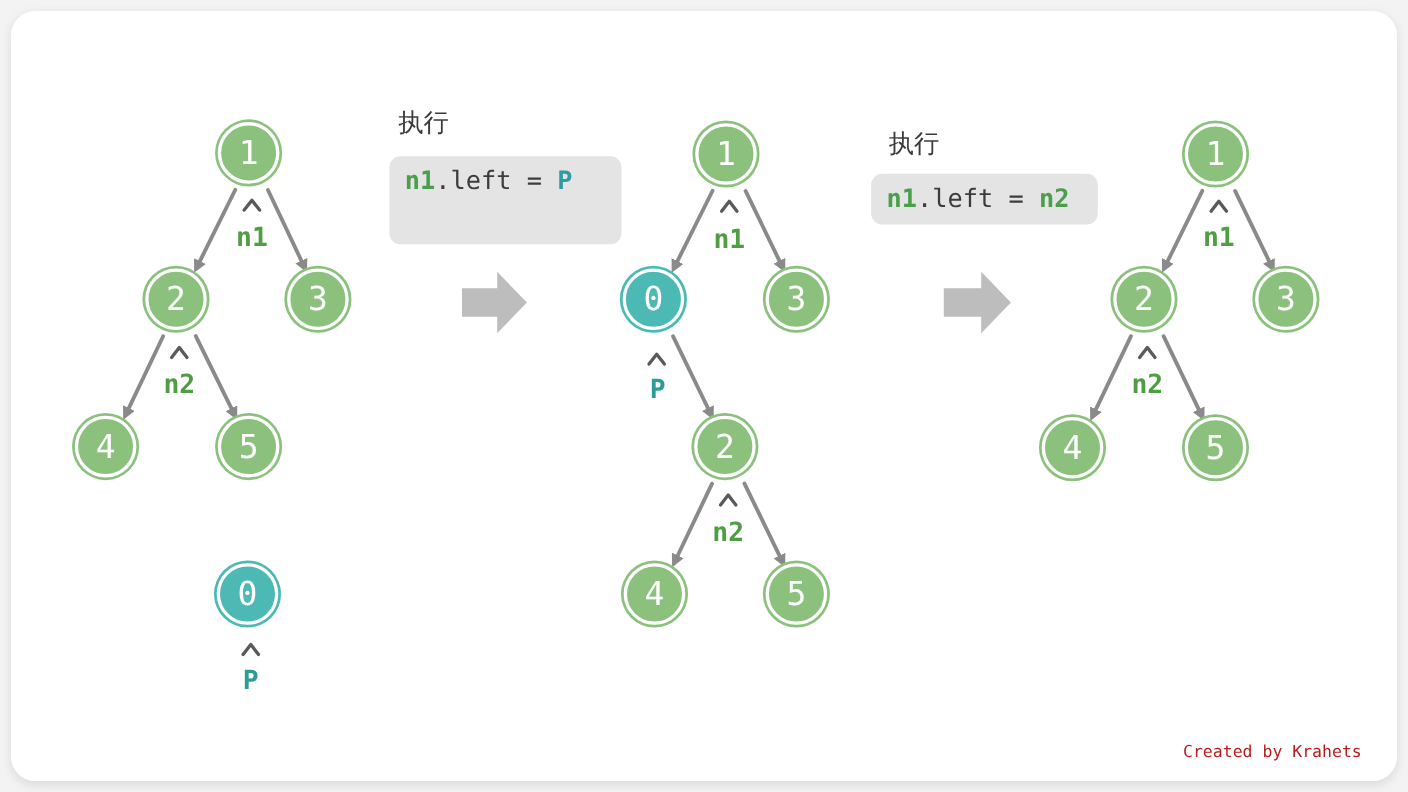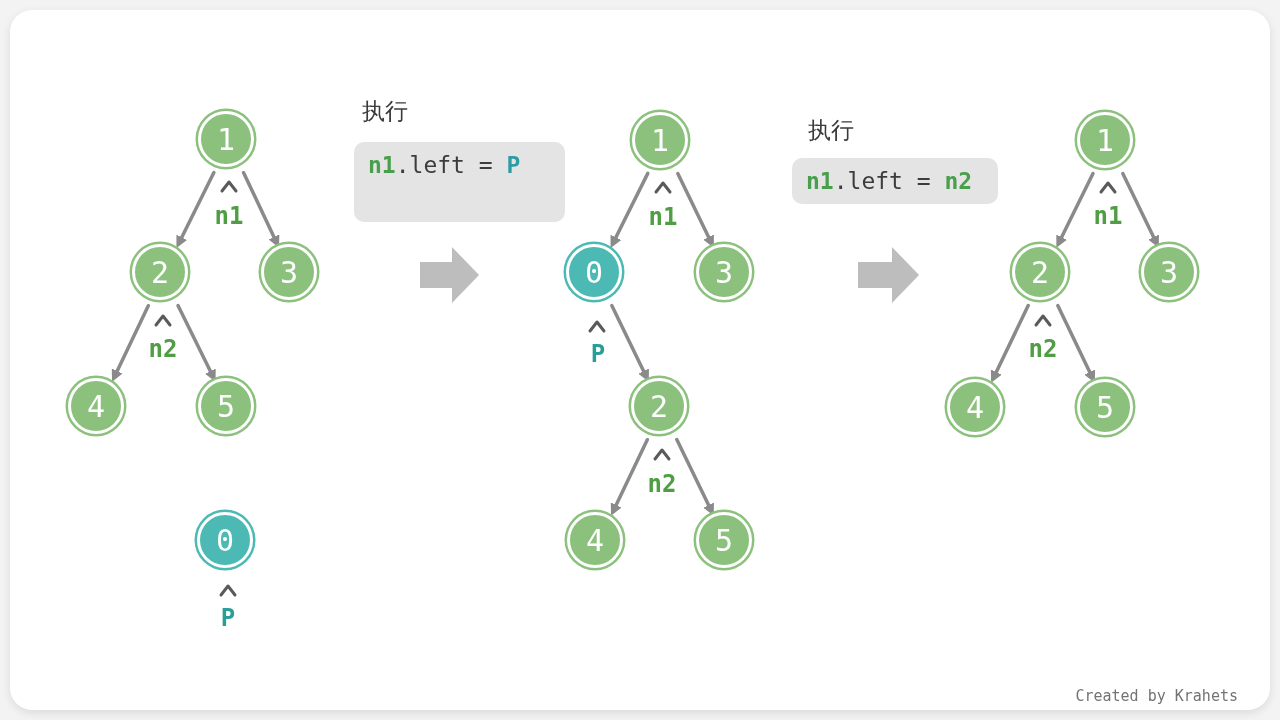--- a/index.html
+++ b/index.html
@@ -69,23 +69,22 @@
     white-space: pre;
   }
   .tok-green { color: #4a9f4d; font-weight: bold; }
   .tok-teal  { color: #2e9ca4; font-weight: bold; }
   .tok-plain { color: #3c3c3c; }
   .footer {
     position: absolute;
     top: 674px; right: 42px;
     font-family: "DejaVu Sans Mono", monospace;
     font-size: 15px;
-    color: #737373;
-    z-index: 2;
-    margin-top: 13px;
+    color: #b91c1c;
+    z-index: 2;
   }
 </style>
 </head>
 <body>
 
 <div class="canvas"></div>
 
 <svg class="overlay" viewBox="0 0 1280 720" xmlns="http://www.w3.org/2000/svg">
   <defs>
     <marker id="ah" viewBox="0 0 10 10" refX="6" refY="5" markerWidth="3.4" markerHeight="3.4" orient="auto">

